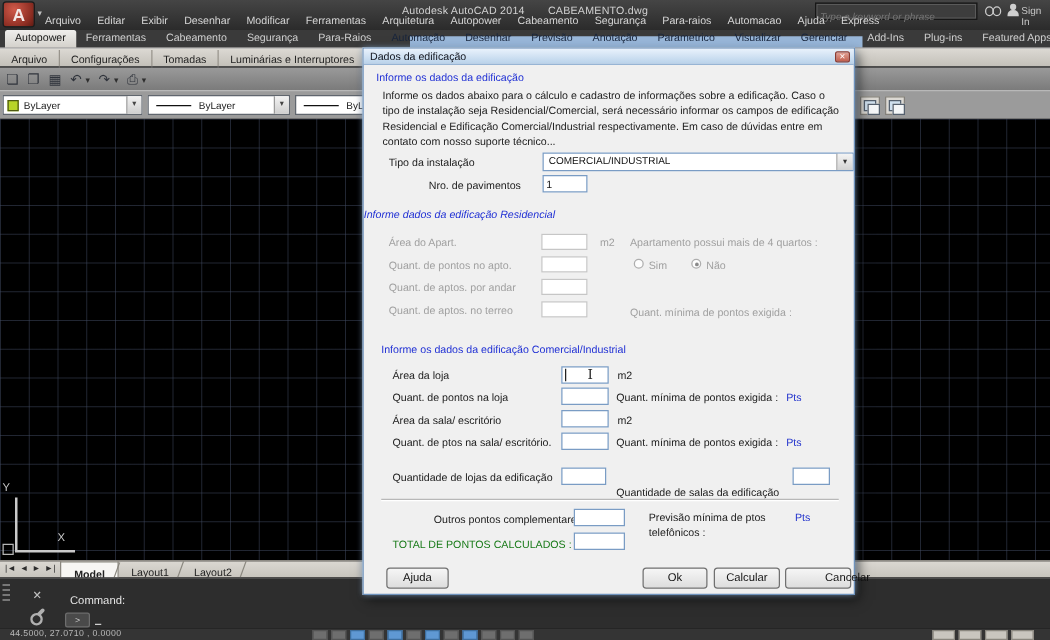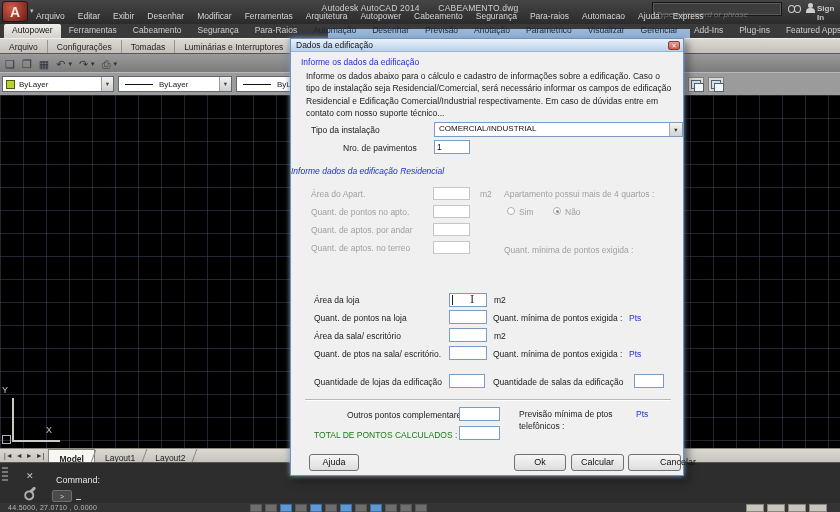--- a/index.html
+++ b/index.html
@@ -24,21 +24,21 @@
     font-family:"Liberation Sans", sans-serif; font-size:8px; font-style:italic; color:#a9a9a9; padding:0 3px; }
   .binoc-icon { position:absolute; left:788px; top:4px; width:14px; height:10px; }
   .binoc-icon i { position:absolute; top:1px; width:7px; height:8px; border:1.5px solid #cfcfcf;
     border-radius:50%; background:transparent; }
   .binoc-icon i:first-child { left:0; } .binoc-icon i:last-child { left:6px; }
   .user-icon { position:absolute; left:806px; top:3px; width:9px; height:11px; }
   .user-icon::before { content:""; position:absolute; left:2px; top:0; width:5px; height:5px;
     border-radius:50%; background:#cfcfcf; }
   .user-icon::after { content:""; position:absolute; left:0; top:5px; width:9px; height:5px;
     border-radius:4px 4px 0 0; background:#cfcfcf; }
-  .signin { position:absolute; left:817px; top:4px; font-size:8px; color:#c8c8c8;font-weight:bold; }
+  .signin { position:absolute; left:817px; top:4px; font-size:8px; color:#c8c8c8; }
 
   
   .menubar { position:absolute; left:36px; top:11px; display:flex; gap:13px; z-index:6; }
   .menubar span { font-size:8.5px; color:#d6d6d6; white-space:nowrap; }
 
   
   .ribbonrow { position:absolute; left:0; top:24px; width:840px; height:14px;
     background:#3a3a3a; z-index:5; }
   .ribbon-glow { position:absolute; left:328px; top:5px; width:362px; height:9px;
     background:rgba(158,190,226,.95); }
@@ -361,20 +361,21 @@
     <span class="radio sel" style="left:262px;top:168px;"></span>
     <span class="lbl dis" style="left:274px;top:168px;">Não</span>
 
     <span class="lbl dis" style="left:20px;top:186px;">Quant. de aptos. por andar</span>
     <input class="fld dis" style="left: 142px; top: 184px; width: 37px; height: 13px;" disabled="">
 
     <span class="lbl dis" style="left:20px;top:204px;">Quant. de aptos. no terreo</span>
     <input class="fld dis" style="left: 142px; top: 202px; width: 37px; height: 13px;" disabled="">
     <span class="lbl dis" style="left:213px;top:206px;">Quant. mínima de pontos exigida :</span>
 
+    <span class="blue-h" style="left:14px;top:235px;">Informe os dados da edificação Comercial/Industrial</span>
 
     <span class="lbl" style="left:23px;top:256px;">Área da loja</span>
     <input class="fld" style="left: 158px; top: 254px; width: 38px;">
     <span class="caret-bar" style="left:161px;top:256px;"></span>
     <span class="ibeam" style="left:179px;top:254px;">I</span>
     <span class="lbl" style="left:203px;top:256px;">m2</span>
 
     <span class="lbl" style="left:23px;top:274px;">Quant. de pontos na loja</span>
     <input class="fld" style="left: 158px; top: 271px; width: 38px;">
     <span class="lbl" style="left:202px;top:274px;">Quant. mínima de pontos exigida :</span>
@@ -384,21 +385,21 @@
     <input class="fld" style="left: 158px; top: 289px; width: 38px;">
     <span class="lbl" style="left:203px;top:292px;">m2</span>
 
     <span class="lbl" style="left:23px;top:310px;">Quant. de ptos na sala/ escritório.</span>
     <input class="fld" style="left: 158px; top: 307px; width: 38px;">
     <span class="lbl" style="left:202px;top:310px;">Quant. mínima de pontos exigida :</span>
     <span class="lbl pts" style="left:338px;top:310px;">Pts</span>
 
     <span class="lbl" style="left:23px;top:338px;">Quantidade de lojas da edificação</span>
     <input class="fld" style="left: 158px; top: 335px; width: 36px;">
-    <span class="lbl" style="left:202px;top:338px;">Quantidade de salas da edificação</span>
+    <span class="lbl" style="left:202px;top:350px;">Quantidade de salas da edificação</span>
     <input class="fld" style="left: 343px; top: 335px; width: 30px;">
 
     <div class="sep"></div>
 
     <span class="lbl" style="left:23px;top:371px;margin-left:33px;">Outros pontos complementares</span>
     <input class="fld" style="left: 168px; top: 368px; width: 41px;">
     <span class="lbl" style="left:228px;top:370px;">Previsão mínima de ptos</span>
     <span class="lbl" style="left:228px;top:382px;">telefônicos :</span>
     <span class="lbl pts" style="left:345px;top:370px;">Pts</span>
 

